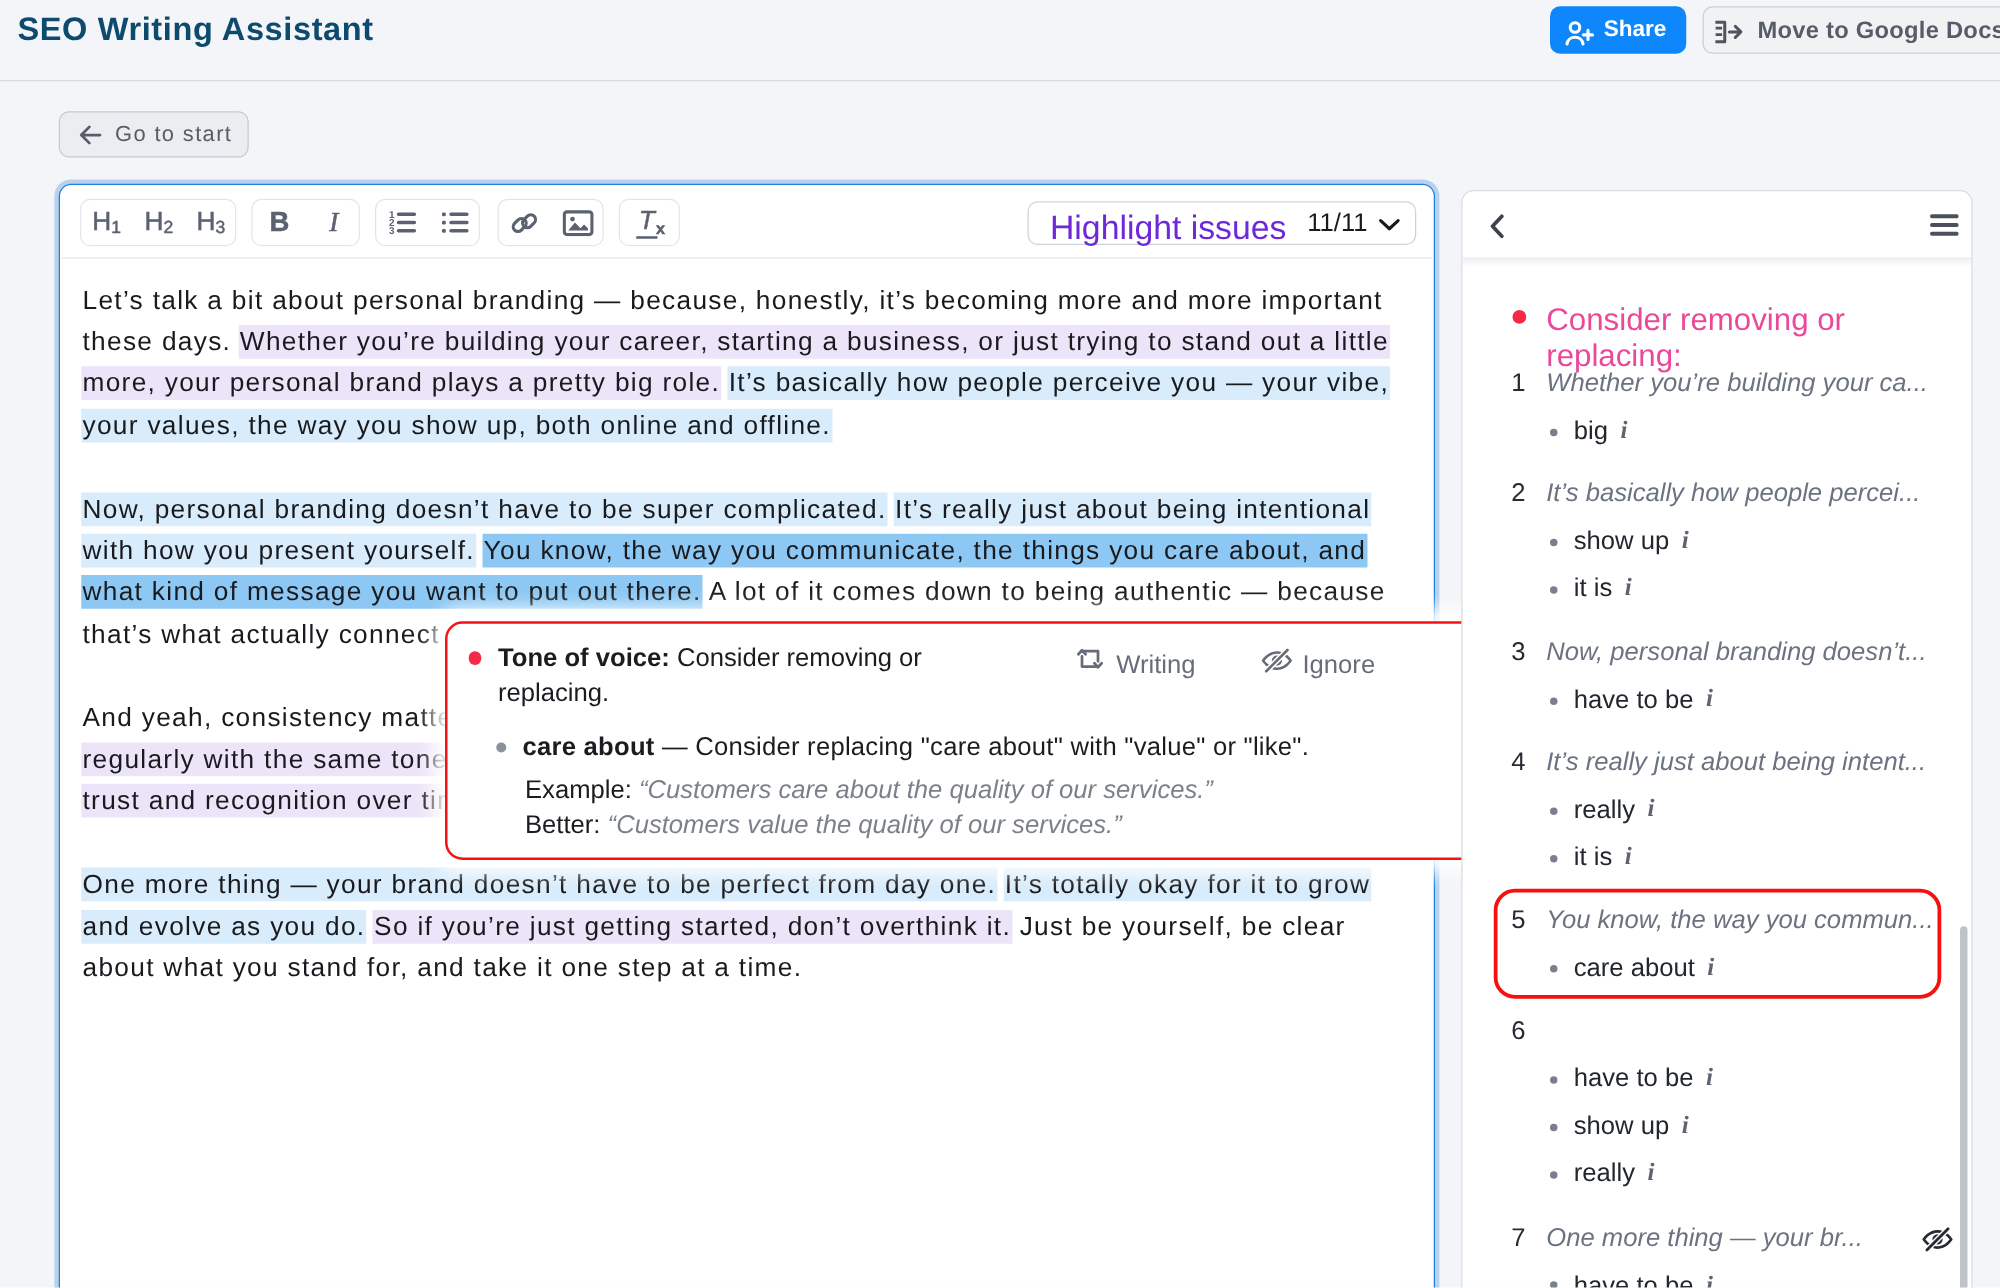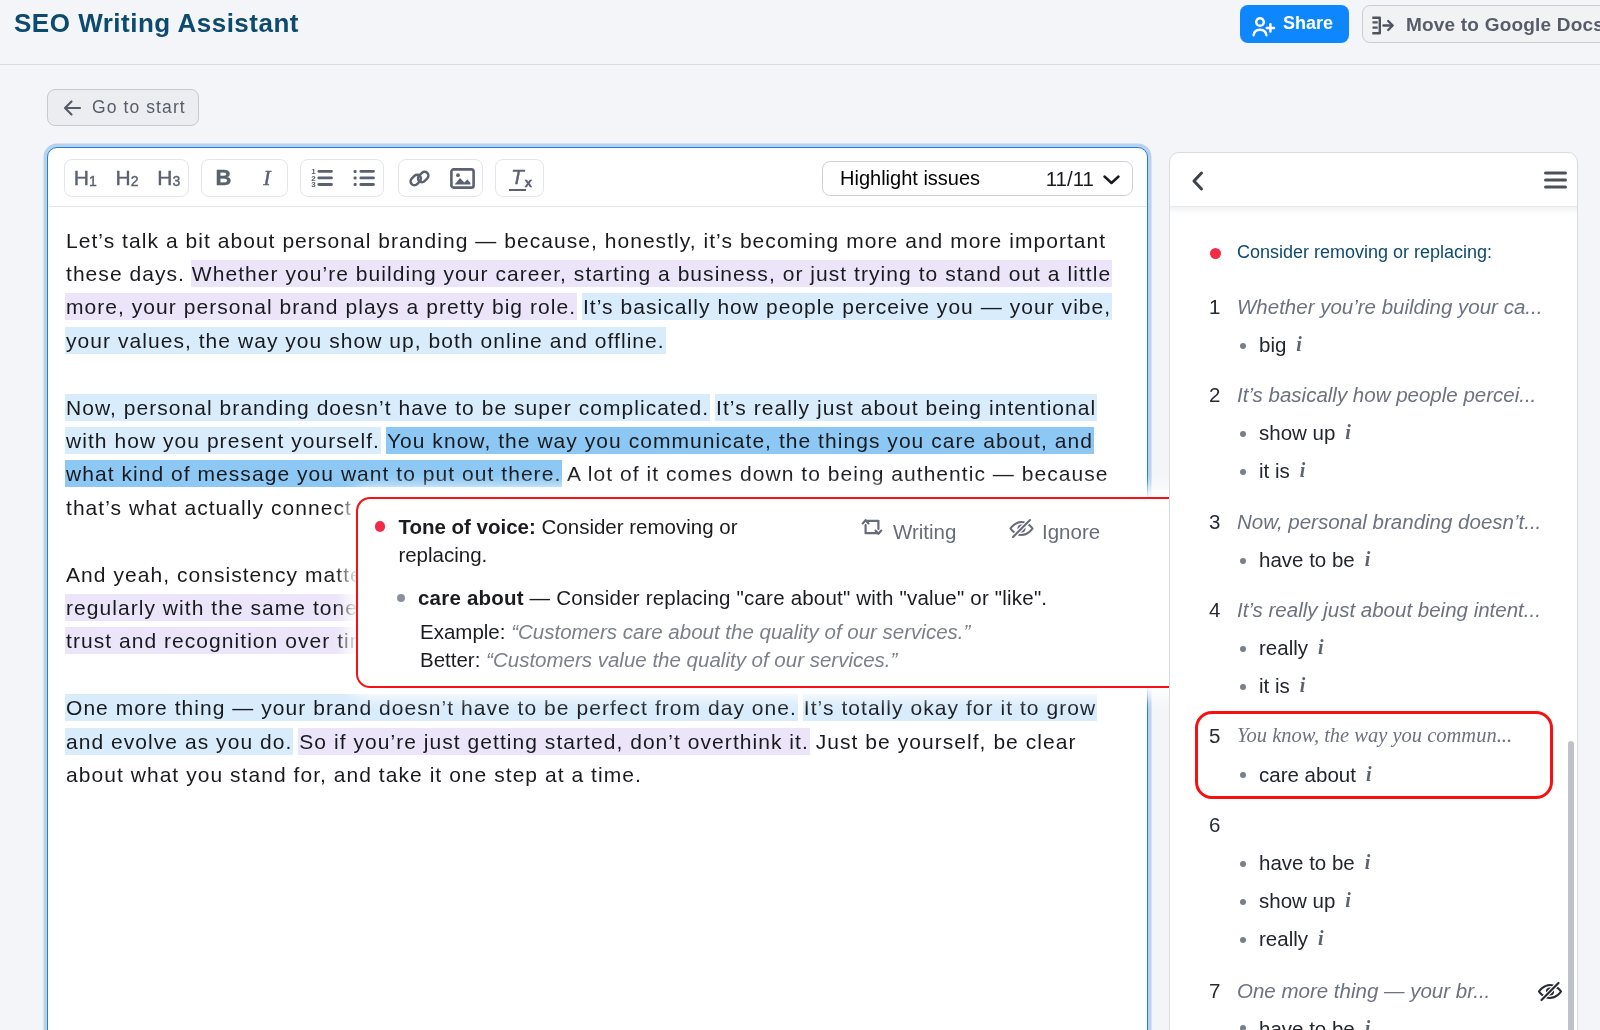--- a/index.html
+++ b/index.html
@@ -22,21 +22,21 @@
   #gotostart .lbl{position:absolute;left:44px;top:7px;font-size:17.5px;font-weight:400;letter-spacing:1.1px;}
   
   #editor{position:absolute;left:47px;top:147px;width:1101px;height:903px;background:#fff;
           border:1.5px solid #1e82dc;border-radius:10px;box-sizing:border-box;
           box-shadow:0 0 0 3.5px rgba(100,160,220,.42);}
   .tgroup{position:absolute;top:159px;height:38px;background:#fff;border:1px solid #e2e5e9;
           border-radius:8px;box-sizing:border-box;color:#5a6170;-webkit-text-stroke:.4px #5a6170;}
   .tbtn{position:absolute;top:0;height:100%;display:flex;align-items:center;justify-content:center;}
   #dropdown{position:absolute;left:822px;top:161px;width:311px;height:34.5px;background:#fff;
             border:1px solid #ced2d8;border-radius:8px;box-sizing:border-box;}
-  #dropdown .t1{position:absolute;left:17px;top:5px;font-size:20px;color:#000000;}
+  #dropdown .t1{position:absolute;left:17px;top:5px;font-size:27px;color:#6d28d9;}
   #dropdown .t2{position:absolute;right:38px;top:5px;font-size:20.5px;color:#191a1d;}
   #tooldivider{position:absolute;left:49px;top:206px;width:1097px;height:1px;background:#e3e5e9;}
   
   .para{position:absolute;left:66px;font-size:21px;line-height:33.4px;color:#191a1e;white-space:nowrap;letter-spacing:1.05px;}
   .hlp{background:#ece5f9;padding:2px 1px;margin:12px -1px;}
   .hlb{background:#d9ecfb;padding:2px 1px;margin:0 -1px;}
   .hlB{background:#8cc8f3;padding:2px 1px;margin:0 -1px;}
   
   #popup{position:absolute;left:356px;top:497px;width:912px;height:191px;background:#fff;
          border:2.5px solid #f61212;border-radius:14px;box-sizing:border-box;
@@ -205,21 +205,21 @@
     <svg class="abs" style="left:21px;top:17px" width="13" height="22" viewBox="0 0 13 22" fill="none" stroke="#3c434d" stroke-width="3" stroke-linecap="round" stroke-linejoin="round">
       <path d="M10.5 3 3 11l7.5 8"></path>
     </svg>
     <svg class="abs" style="left:374px;top:18px" width="23" height="18" viewBox="0 0 23 18" fill="none" stroke="#4a515b" stroke-width="3.2" stroke-linecap="round">
       <path d="M1.6 2h19.8M1.6 9h19.8M1.6 16h19.8"></path>
     </svg>
     <div id="sbheaddiv"></div>
     <div id="sbshadow"></div>
 
     <div class="abs" style="left:39.5px;top:95px;width:11px;height:11px;border-radius:50%;background:#f32b47;"></div>
-    <div class="abs" style="left:67px;top:89.4px;font-size:18px;color:#0c4a6e;">Consider removing or replacing:</div>
+    <div class="abs" style="left:67px;top:89.4px;font-size:25px;color:#ec4899;">Consider removing or replacing:</div>
 
     <div class="sbnum" style="top:142.4px;">1</div>
     <div class="sbit" style="top:142.4px;">Whether you’re building your ca...</div>
     <div class="sbdot" style="top:190px;"></div>
     <div class="sbtxt" style="top:180.4px;text-align:right;">big<span class="ii">i</span></div>
 
     <div class="sbnum" style="top:230.4px;">2</div>
     <div class="sbit" style="top:230.4px;">It’s basically how people percei...</div>
     <div class="sbdot" style="top:278px;"></div>
     <div class="sbtxt" style="top:268.4px;">show up<span class="ii">i</span></div>
@@ -233,21 +233,21 @@
 
     <div class="sbnum" style="top:445.4px;">4</div>
     <div class="sbit" style="top:445.4px;">It’s really just about being intent...</div>
     <div class="sbdot" style="top:493px;"></div>
     <div class="sbtxt" style="top:483.4px;">really<span class="ii">i</span></div>
     <div class="sbdot" style="top:531px;"></div>
     <div class="sbtxt" style="top:521.4px;">it is<span class="ii">i</span></div>
 
     <div id="redrect"></div>
     <div class="sbnum" style="top:571.4px;">5</div>
-    <div class="sbit" style="top:571.4px;font-family:Liberation Serif, serif;">You know, the way you commun...</div>
+    <div class="sbit" style="top:571.4px;">You know, the way you commun...</div>
     <div class="sbdot" style="top:619px;"></div>
     <div class="sbtxt" style="top:610.4px;">care about<span class="ii">i</span></div>
 
     <div class="sbnum" style="top:660.4px;">6</div>
     <div class="sbdot" style="top:708px;"></div>
     <div class="sbtxt" style="top:698.4px;">have to be<span class="ii">i</span></div>
     <div class="sbdot" style="top:746px;"></div>
     <div class="sbtxt" style="top:736.4px;">show up<span class="ii">i</span></div>
     <div class="sbdot" style="top:784px;"></div>
     <div class="sbtxt" style="top:774.4px;">really<span class="ii">i</span></div>

